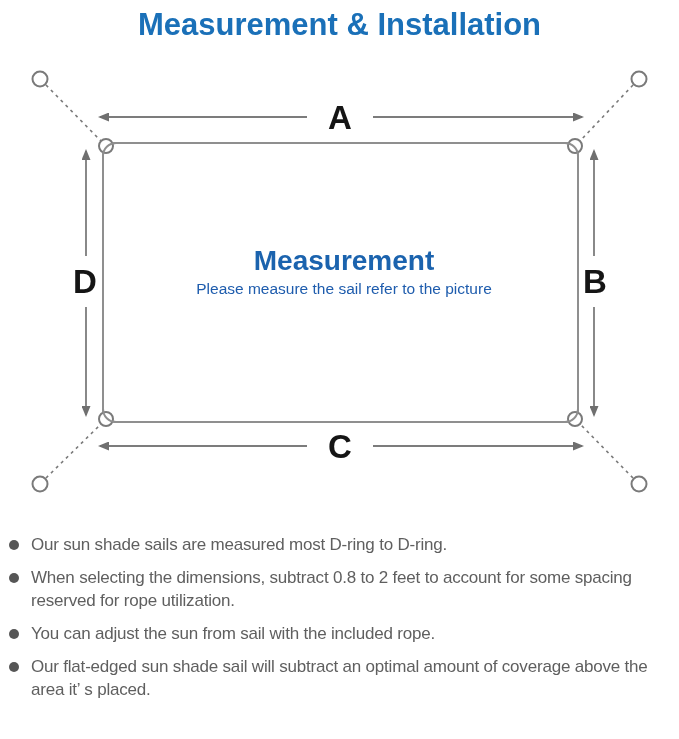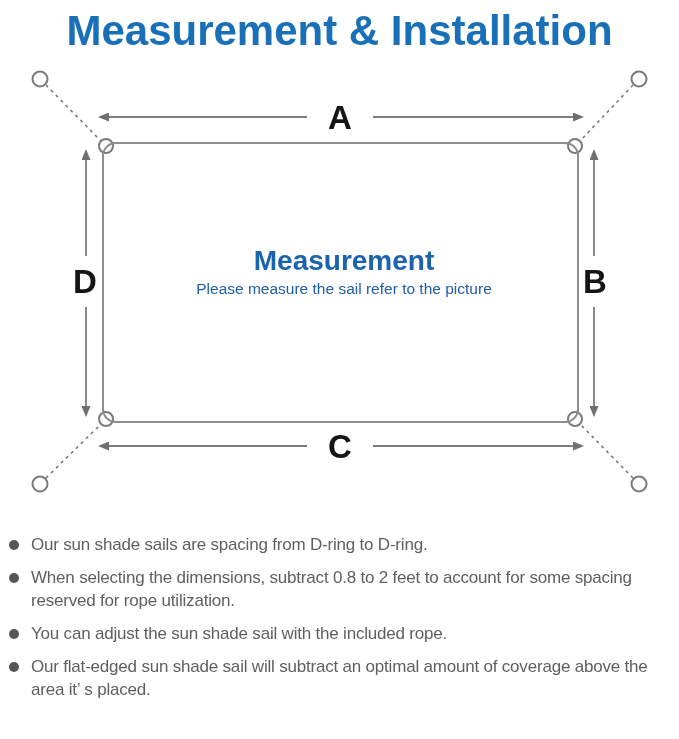--- a/index.html
+++ b/index.html
@@ -15,21 +15,21 @@
     position: relative;
     width: 679px;
     height: 739px;
     background: #ffffff;
   }
   h1.page-title {
     margin: 0;
     padding-top: 7px;
     height: 39px;
     text-align: center;
-    font-size: 42px;
+    font-size: 31px;
     font-weight: bold;
     letter-spacing: 0px;
     color: #1a70b8;
     line-height: 1.15;
   }
   svg.diagram {
     display: block;
     margin-top: 9px;
   }
   ul.notes {
@@ -126,29 +126,29 @@
     <line x1="594" y1="252" x2="594" y2="360" stroke="#7c7c7c" stroke-width="1.8" marker-end="url(#arrow)"></line>
     <text class="svg-label" x="595" y="238" text-anchor="middle">B</text>
 
     <text class="center-heading" x="344" y="215" text-anchor="middle">Measurement</text>
     <text class="center-subtitle" x="344" y="239" text-anchor="middle">Please measure the sail refer to the picture</text>
   </svg>
 
   <ul class="notes">
     <li>
       <span class="bullet-dot"></span>
-      <span class="note-text">Our sun shade sails are spacing from D-ring to D-ring.</span>
+      <span class="note-text">Our sun shade sails are measured most D-ring to D-ring.</span>
     </li>
     <li>
       <span class="bullet-dot"></span>
       <span class="note-text">When selecting the dimensions, subtract 0.8 to 2 feet to account for some spacing reserved for rope utilization.</span>
     </li>
     <li>
       <span class="bullet-dot"></span>
-      <span class="note-text">You can adjust the sun shade sail with the included rope.</span>
+      <span class="note-text">You can adjust the sun from sail with the included rope.</span>
     </li>
     <li>
       <span class="bullet-dot"></span>
       <span class="note-text">Our flat-edged sun shade sail will subtract an optimal amount of coverage above the area it’ s placed.</span>
     </li>
   </ul>
 
 </div>
 
 </body></html>

